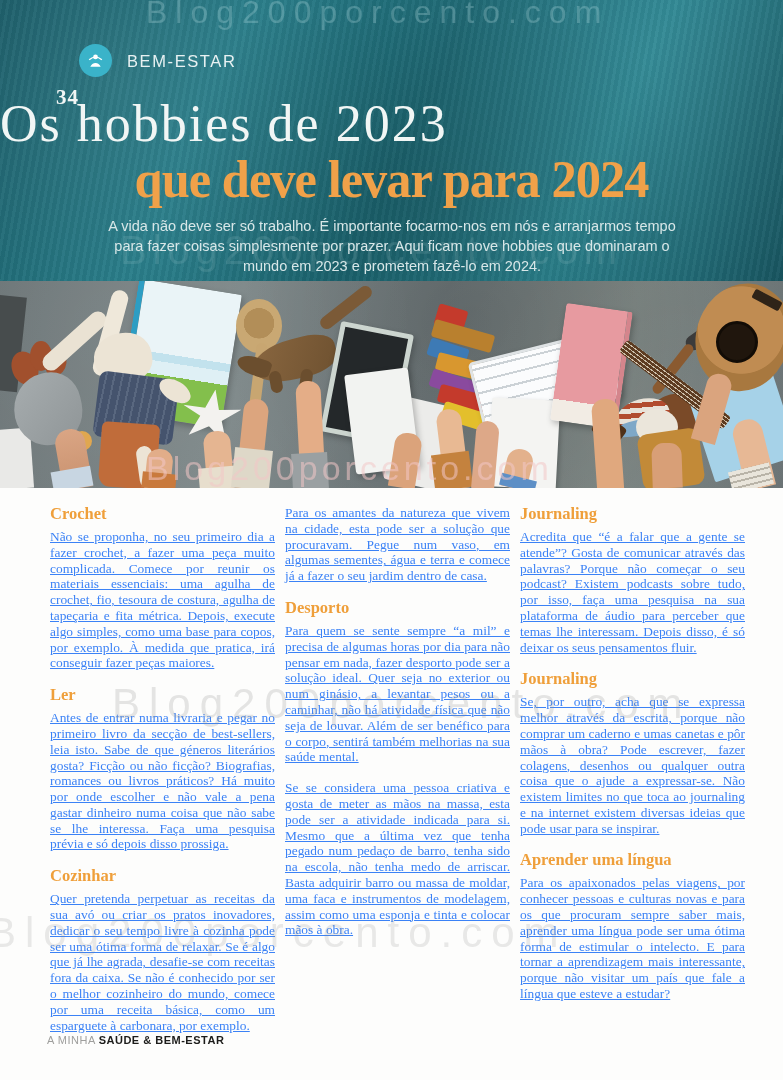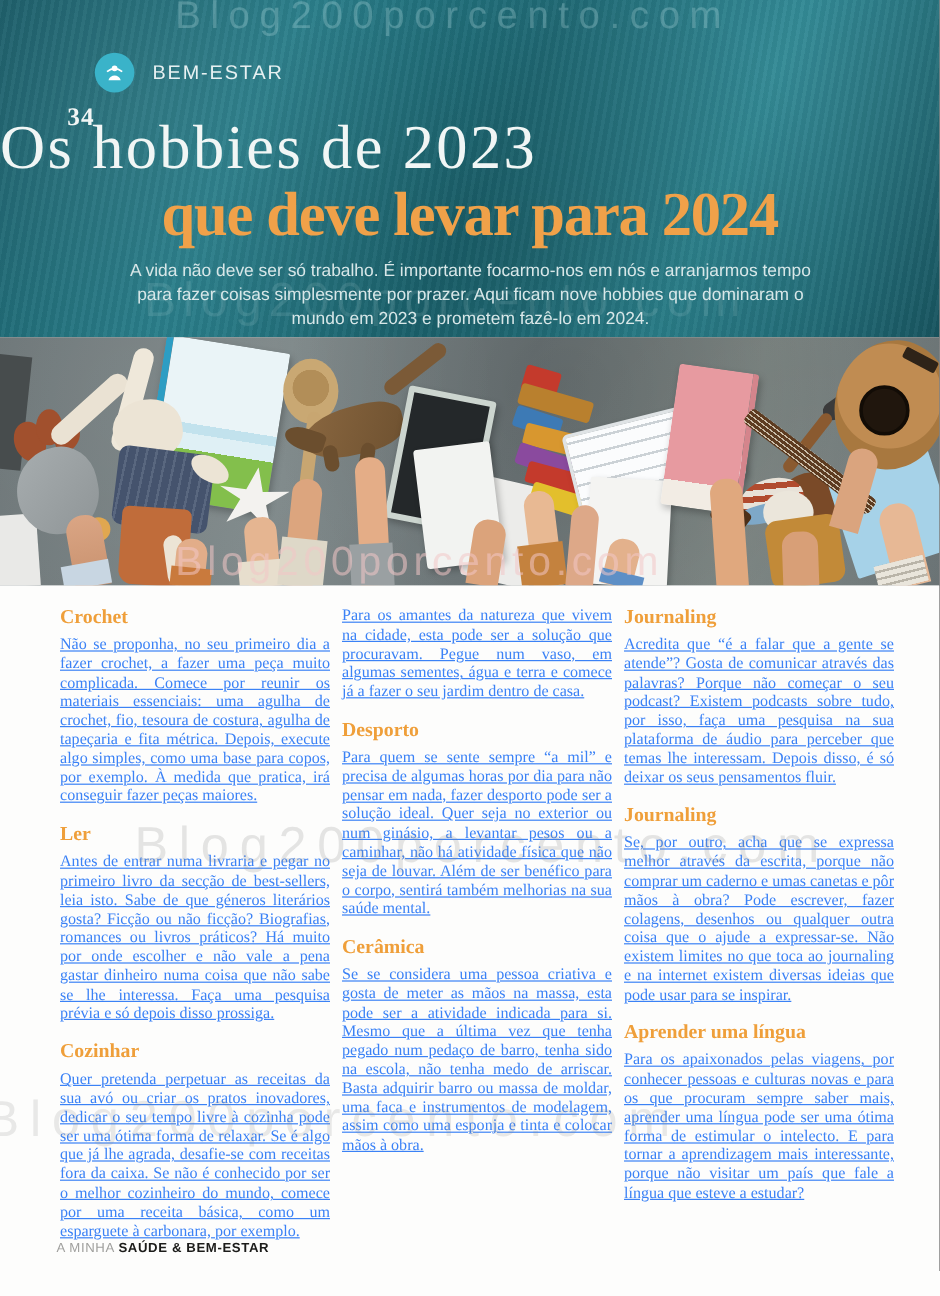--- a/index.html
+++ b/index.html
@@ -156,21 +156,20 @@
         <p>Não se proponha, no seu primeiro dia a fazer crochet, a fazer uma peça muito complicada. Comece por reunir os materiais essenciais: uma agulha de crochet, fio, tesoura de costura, agulha de tapeçaria e fita métrica. Depois, execute algo simples, como uma base para copos, por exemplo. À medida que pratica, irá conseguir fazer peças maiores.</p>
         <h3>Ler</h3>
         <p>Antes de entrar numa livraria e pegar no primeiro livro da secção de best-sellers, leia isto. Sabe de que géneros literários gosta? Ficção ou não ficção? Biografias, romances ou livros práticos? Há muito por onde escolher e não vale a pena gastar dinheiro numa coisa que não sabe se lhe interessa. Faça uma pesquisa prévia e só depois disso prossiga.</p>
         <h3>Cozinhar</h3>
         <p>Quer pretenda perpetuar as receitas da sua avó ou criar os pratos inovadores, dedicar o seu tempo livre à cozinha pode ser uma ótima forma de relaxar. Se é algo que já lhe agrada, desafie-se com receitas fora da caixa. Se não é conhecido por ser o melhor cozinheiro do mundo, comece por uma receita básica, como um esparguete à carbonara, por exemplo.</p>
       </div>
       <div class="col">
         <p>Para os amantes da natureza que vivem na cidade, esta pode ser a solução que procuravam. Pegue num vaso, em algumas sementes, água e terra e comece já a fazer o seu jardim dentro de casa.</p>
         <h3>Desporto</h3>
         <p>Para quem se sente sempre “a mil” e precisa de algumas horas por dia para não pensar em nada, fazer desporto pode ser a solução ideal. Quer seja no exterior ou num ginásio, a levantar pesos ou a caminhar, não há atividade física que não seja de louvar. Além de ser benéfico para o corpo, sentirá também melhorias na sua saúde mental.</p>
-        <h3>Cerâmica</h3>
         <p>Se se considera uma pessoa criativa e gosta de meter as mãos na massa, esta pode ser a atividade indicada para si. Mesmo que a última vez que tenha pegado num pedaço de barro, tenha sido na escola, não tenha medo de arriscar. Basta adquirir barro ou massa de moldar, uma faca e instrumentos de modelagem, assim como uma esponja e tinta e colocar mãos à obra.</p>
       </div>
       <div class="col">
         <h3>Journaling</h3>
         <p>Acredita que “é a falar que a gente se atende”? Gosta de comunicar através das palavras? Porque não começar o seu podcast? Existem podcasts sobre tudo, por isso, faça uma pesquisa na sua plataforma de áudio para perceber que temas lhe interessam. Depois disso, é só deixar os seus pensamentos fluir.</p>
         <h3>Journaling</h3>
         <p>Se, por outro, acha que se expressa melhor através da escrita, porque não comprar um caderno e umas canetas e pôr mãos à obra? Pode escrever, fazer colagens, desenhos ou qualquer outra coisa que o ajude a expressar-se. Não existem limites no que toca ao journaling e na internet existem diversas ideias que pode usar para se inspirar.</p>
         <h3>Aprender uma língua</h3>
         <p>Para os apaixonados pelas viagens, por conhecer pessoas e culturas novas e para os que procuram sempre saber mais, aprender uma língua pode ser uma ótima forma de estimular o intelecto. E para tornar a aprendizagem mais interessante, porque não visitar um país que fale a língua que esteve a estudar?</p>
       </div>

